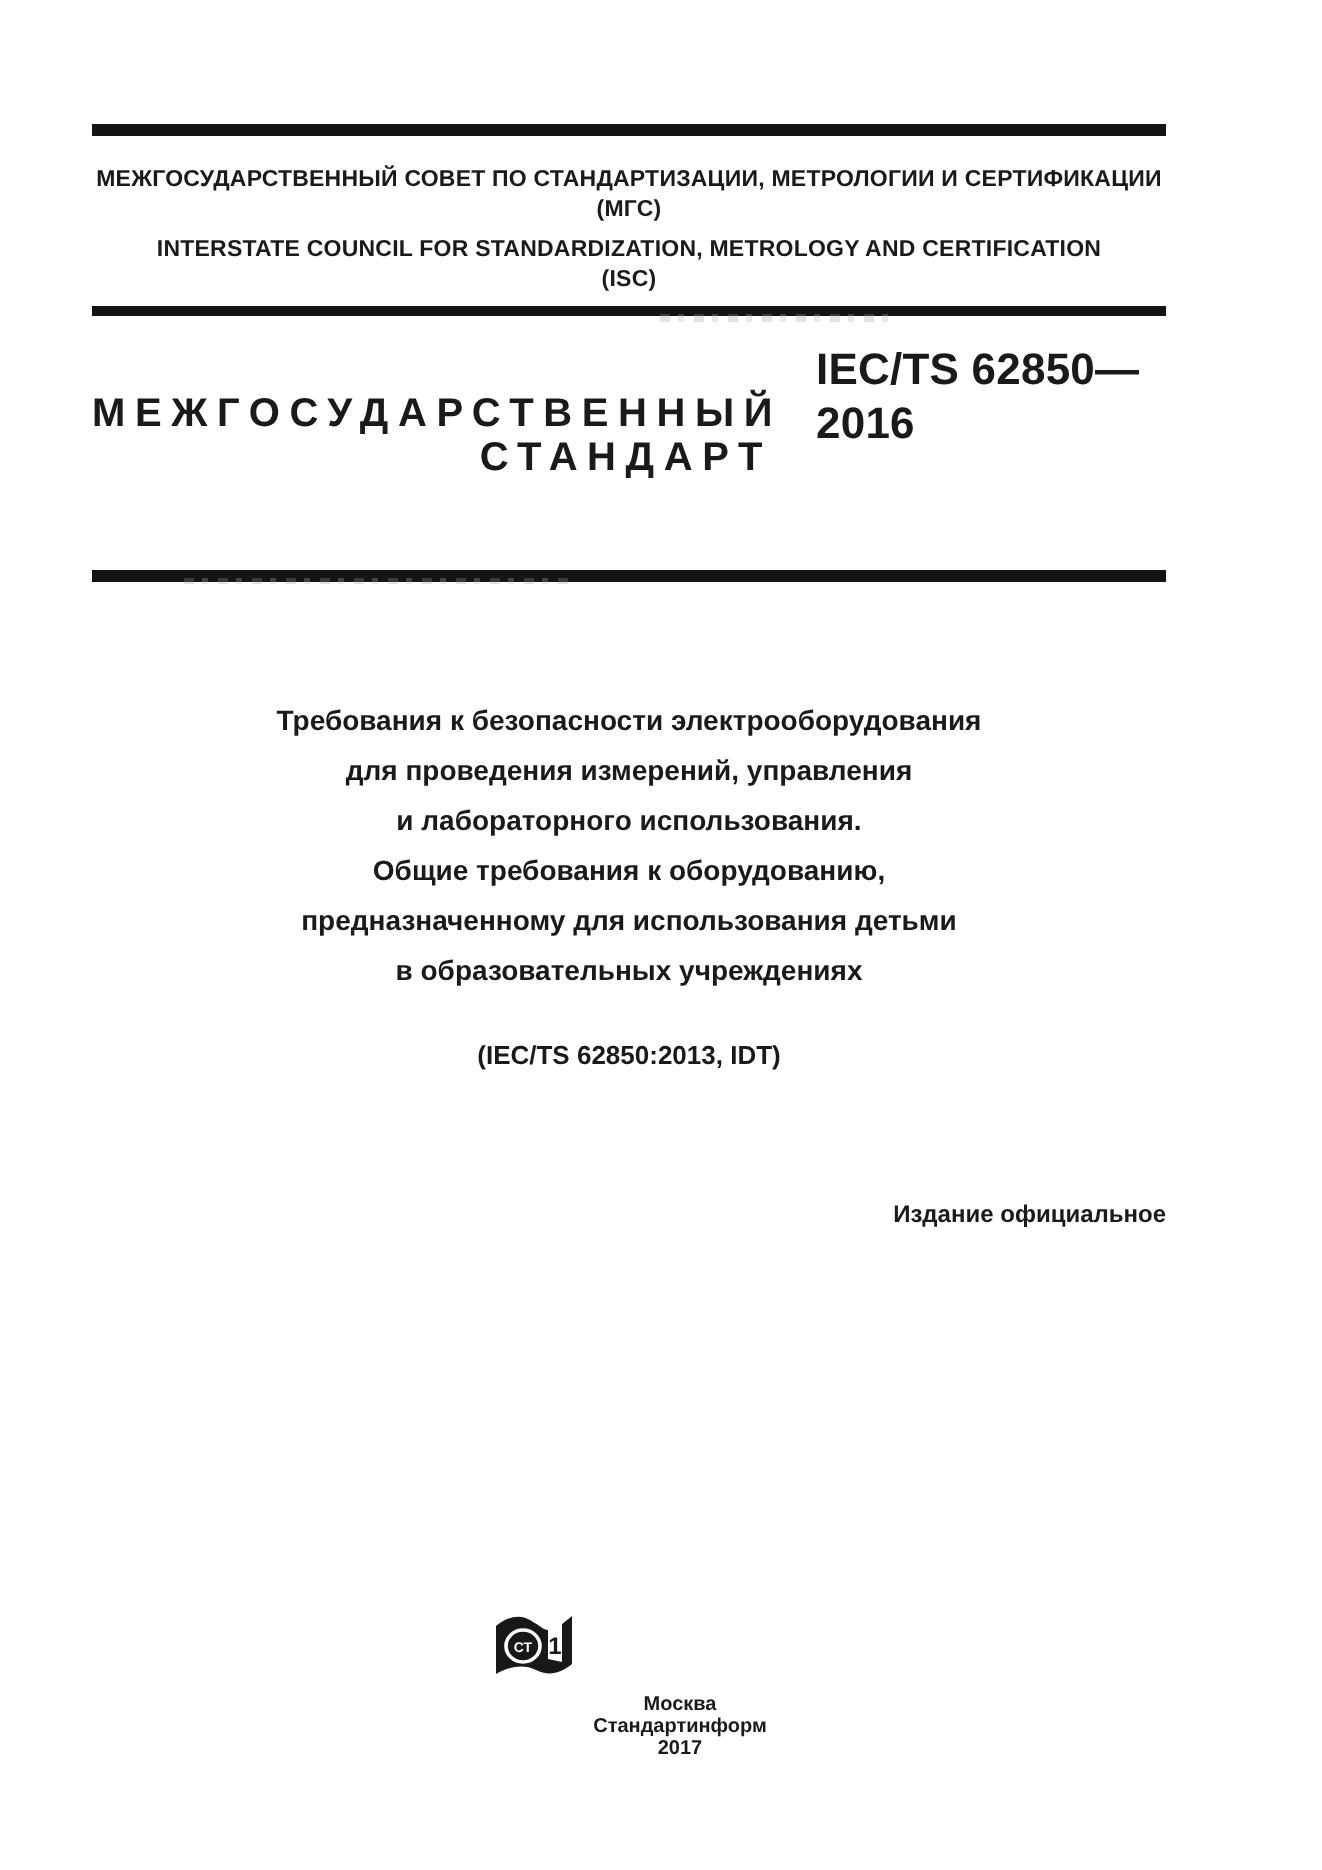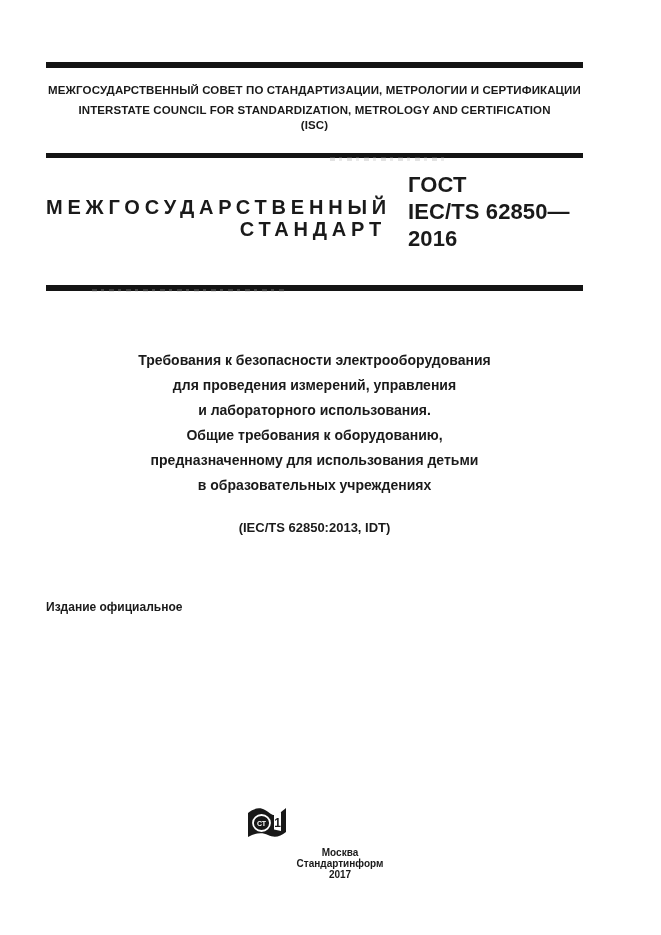--- a/index.html
+++ b/index.html
@@ -80,21 +80,21 @@
     position: absolute;
     left: 46px; top: 520px; width: 537px;
     text-align: center;
     font-weight: bold;
     font-size: 13px;
     line-height: 16px;
   }
   .edition {
     position: absolute;
     left: 46px; top: 600px; width: 537px;
-    text-align: left;
+    text-align: right;
     font-weight: bold;
     font-size: 12px;
     line-height: 15px;
   }
 
   .imprint-logo {
     position: absolute;
     left: 247px; top: 806px;
     width: 40px; height: 34px;
   }
@@ -113,36 +113,36 @@
 </style>
 </head>
 <body>
 
 <div class="page">
 
   <div class="rule rule-1"></div>
 
   <header class="council">
     <div>МЕЖГОСУДАРСТВЕННЫЙ СОВЕТ ПО СТАНДАРТИЗАЦИИ, МЕТРОЛОГИИ И СЕРТИФИКАЦИИ</div>
+    <div>(МГС)</div>
     <div class="en-block">
       <div>INTERSTATE COUNCIL FOR STANDARDIZATION, METROLOGY AND CERTIFICATION</div>
       <div>(ISC)</div>
     </div>
   </header>
 
   <div class="rule rule-2"></div>
   <div class="artifact artifact-1"></div>
 
   <div class="band-left">
     <div>МЕЖГОСУДАРСТВЕННЫЙ</div>
     <div>СТАНДАРТ</div>
   </div>
 
   <div class="band-right">
-    <div>ГОСТ</div>
     <div>IEC/TS 62850—</div>
     <div>2016</div>
   </div>
 
   <div class="rule rule-3"></div>
   <div class="artifact artifact-2"></div>
 
   <h1 class="doc-title">
     <div>Требования к безопасности электрооборудования</div>
     <div>для проведения измерений, управления</div>

